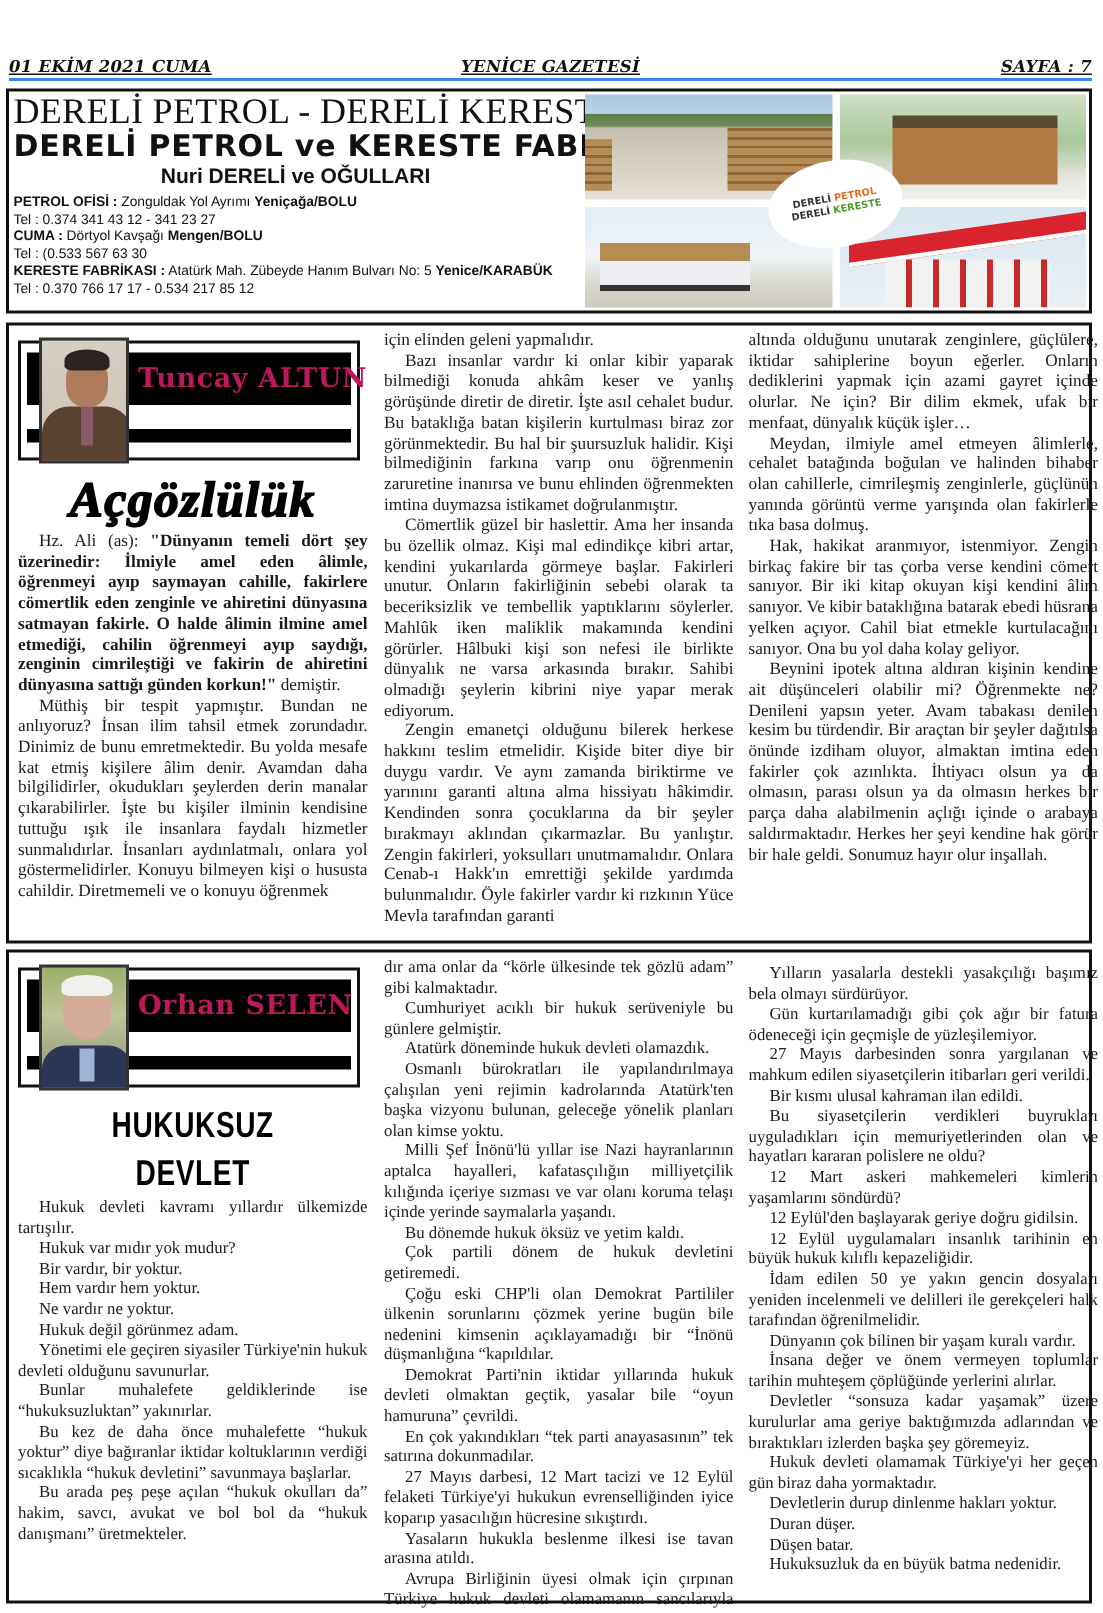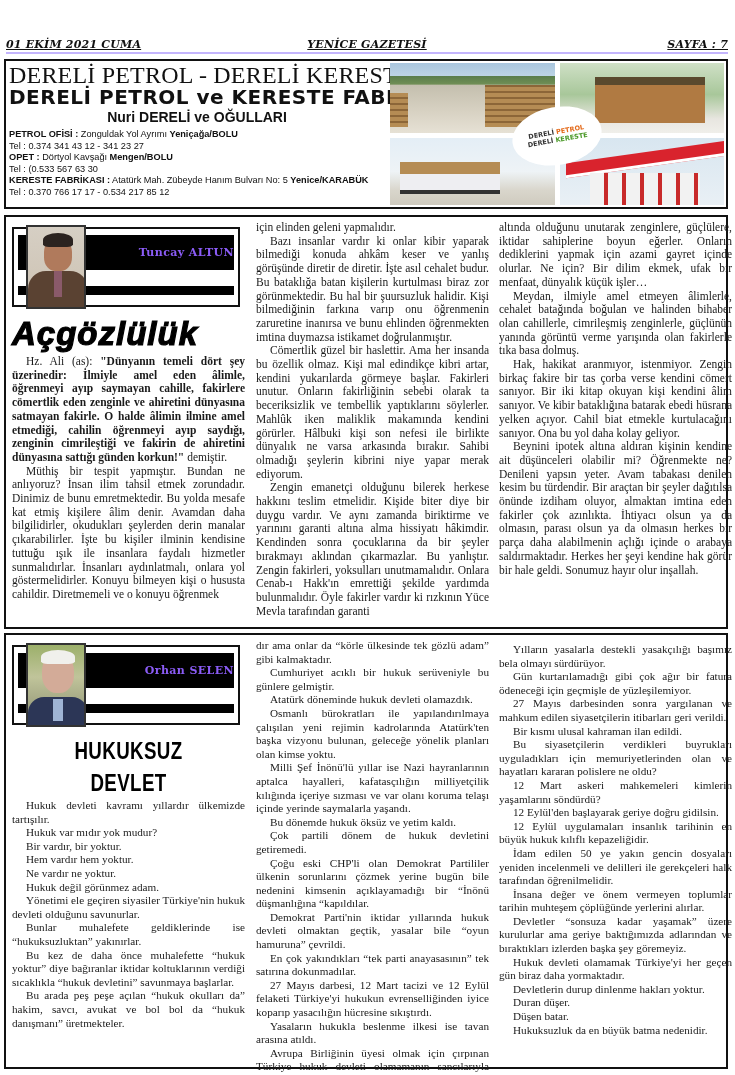--- a/index.html
+++ b/index.html
@@ -1,19 +1,19 @@
 <!DOCTYPE html>
 <html><head>
 <meta charset="utf-8">
 <style>
   * { box-sizing: border-box; margin: 0; padding: 0; }
   html, body { width: 735px; height: 1075px; background: #fff; overflow: hidden; }
   body { font-family: "DejaVu Serif", serif; color: #1a1a1a; position: relative; }
 
-  .masthead { position: absolute; left: 6px; top: 38px; width: 722px; height: 16px; border-bottom: 2px solid #c4b5fd; }
+  .masthead { position: absolute; left: 6px; top: 38px; width: 722px; height: 16px; border-bottom: 2px solid #3b82f6; }
   .masthead span { position: absolute; top: 0; font-family: "DejaVu Serif", serif; font-weight: bold; font-style: italic; font-size: 11px; text-decoration: underline; color: #111; letter-spacing: 0.2px; }
   .mh-date { left: 0; }
   .mh-paper { left: 50%; transform: translateX(-50%); }
   .mh-page { right: 0; }
 
   .ad { position: absolute; left: 4px; top: 59px; width: 724px; height: 150px; border: 2px solid #111; background: #fff; }
   .ad-text { position: absolute; left: 0; top: 0; width: 382px; height: 146px; padding: 2px 3px; }
   .ad-title { font-family: "Liberation Serif", serif; font-size: 24px; line-height: 25px; text-align: center; color: #111; white-space: nowrap; letter-spacing: 0.2px; }
   .ad-sub { font-family: "DejaVu Sans", sans-serif; font-weight: bold; font-size: 20px; line-height: 19px; text-align: center; color: #111; white-space: nowrap; letter-spacing: 0.5px; }
   .ad-owner { font-family: "Liberation Sans", sans-serif; font-weight: bold; font-size: 14px; line-height: 20px; text-align: center; color: #111; margin-bottom: 2px; }
@@ -52,23 +52,23 @@
   .photo-tuncay { background: linear-gradient(180deg, #d6cfc4 0%, #cdc2b2 100%); }
   .photo-tuncay .head { position: absolute; left: 16px; top: 10px; width: 28px; height: 34px; border-radius: 45% 45% 40% 40%; background: #b07a5c; }
   .photo-tuncay .hair { position: absolute; left: 15px; top: 6px; width: 30px; height: 14px; border-radius: 50% 50% 20% 20%; background: #2b2320; }
   .photo-tuncay .body { position: absolute; left: 0; top: 44px; width: 60px; height: 44px; background: #5a4232; border-radius: 18px 18px 0 0; }
   .photo-tuncay .tie { position: absolute; left: 26px; top: 44px; width: 8px; height: 26px; background: #8a5a6a; }
   .photo-orhan { background: linear-gradient(180deg, #9cb06a 0%, #c0c49a 40%, #8a8d70 100%); }
   .photo-orhan .head { position: absolute; left: 14px; top: 8px; width: 32px; height: 40px; border-radius: 45%; background: #d3ab98; }
   .photo-orhan .hair { position: absolute; left: 13px; top: 5px; width: 34px; height: 14px; border-radius: 50% 50% 20% 20%; background: #f0f0ec; }
   .photo-orhan .body { position: absolute; left: 0; top: 52px; width: 60px; height: 36px; background: #2c3656; border-radius: 16px 16px 0 0; }
   .photo-orhan .tie { position: absolute; left: 25px; top: 54px; width: 10px; height: 22px; background: #9fb4d4; }
-  .author-name { position: absolute; left: 78px; top: 8px; width: 142px; height: 31px; color: #8b5cf6; font-family: "DejaVu Serif", serif; font-weight: bold; font-size: 11px; line-height: 31px; text-align: right; white-space: nowrap; letter-spacing: 0.4px; }
-
-  .headline-tuncay { font-family: Liberation Sans, sans-serif; font-weight: bold; font-style: italic; font-size: 33px; line-height: 42px; margin-top: 6px; color: #000; letter-spacing: 1px; -webkit-text-stroke: 1.2px #000; }
+  .author-name { position: absolute; left: 78px; top: 8px; width: 142px; height: 31px; color: #be185d; font-family: "DejaVu Serif", serif; font-weight: bold; font-size: 18px; line-height: 31px; text-align: right; white-space: nowrap; letter-spacing: 0.4px; }
+
+  .headline-tuncay { font-family: Liberation Serif, serif; font-weight: bold; font-style: italic; font-size: 33px; line-height: 42px; margin-top: 6px; text-align: center; color: #000; letter-spacing: 1px; -webkit-text-stroke: 1.2px #000; }
   .headline-orhan { font-family: "Liberation Sans", sans-serif; font-weight: bold; font-size: 24px; line-height: 32px; margin-top: 10px; text-align: center; color: #000; transform: scaleX(0.78); transform-origin: center; letter-spacing: 0.5px; }
 
   .body-text { font-family: "Liberation Serif", serif; font-size: 11.5px; line-height: 13.7px; text-align: justify; color: #1a1a1a; hyphens: manual; }
   .body-text p { text-indent: 14px; }
   .body-text p.noindent { text-indent: 0; }
   .body-text .lead b { font-weight: bold; }
   .sec2 .body-text { font-size: 11.2px; line-height: 13.6px; }
 </style>
 </head>
 <body>
@@ -80,21 +80,21 @@
 </div>
 
 <div class="ad">
   <div class="ad-text">
     <div class="ad-title">DERELİ PETROL - DERELİ KERESTE</div>
     <div class="ad-sub">DERELİ PETROL ve KERESTE FABRİKASI</div>
     <div class="ad-owner">Nuri DERELİ ve OĞULLARI</div>
     <div id="ad-lines">
         <div class="ad-line"><b>PETROL OFİSİ :</b> Zonguldak Yol Ayrımı <b>Yeniçağa/BOLU</b></div>
         <div class="ad-line">Tel : 0.374 341 43 12 - 341 23 27</div>
-        <div class="ad-line"><b>OPET :</b> Dörtyol Kavşağı <b>Mengen/BOLU</b></div>
+        <div class="ad-line"><b>CUMA :</b> Dörtyol Kavşağı <b>Mengen/BOLU</b></div>
         <div class="ad-line">Tel : (0.533 567 63 30</div>
         <div class="ad-line"><b>KERESTE FABRİKASI :</b> Atatürk Mah. Zübeyde Hanım Bulvarı No: 5 <b>Yenice/KARABÜK</b></div>
         <div class="ad-line">Tel : 0.370 766 17 17 - 0.534 217 85 12</div>
       </div>
   </div>
   <div class="ad-photos">
     <div class="photo p1"></div>
     <div class="photo p2"></div>
     <div class="photo p3"></div>
     <div class="photo p4"></div>
@@ -201,20 +201,21 @@
       <div>
           <p>Yılların yasalarla destekli yasakçılığı başımız bela olmayı sürdürüyor.</p>
           <p>Gün kurtarılamadığı gibi çok ağır bir fatura ödeneceği için geçmişle de yüzleşilemiyor.</p>
           <p>27 Mayıs darbesinden sonra yargılanan ve mahkum edilen siyasetçilerin itibarları geri verildi.</p>
           <p>Bir kısmı ulusal kahraman ilan edildi.</p>
           <p>Bu siyasetçilerin verdikleri buyrukları uyguladıkları için memuriyetlerinden olan ve hayatları kararan polislere ne oldu?</p>
           <p>12 Mart askeri mahkemeleri kimlerin yaşamlarını söndürdü?</p>
           <p>12 Eylül'den başlayarak geriye doğru gidilsin.</p>
           <p>12 Eylül uygulamaları insanlık tarihinin en büyük hukuk kılıflı kepazeliğidir.</p>
           <p>İdam edilen 50 ye yakın gencin dosyaları yeniden incelenmeli ve delilleri ile gerekçeleri halk tarafından öğrenilmelidir.</p>
+          <p>Dünyanın çok bilinen bir yaşam kuralı vardır.</p>
           <p>İnsana değer ve önem vermeyen toplumlar tarihin muhteşem çöplüğünde yerlerini alırlar.</p>
           <p>Devletler “sonsuza kadar yaşamak” üzere kurulurlar ama geriye baktığımızda adlarından ve bıraktıkları izlerden başka şey göremeyiz.</p>
           <p>Hukuk devleti olamamak Türkiye'yi her geçen gün biraz daha yormaktadır.</p>
           <p>Devletlerin durup dinlenme hakları yoktur.</p>
           <p>Duran düşer.</p>
           <p>Düşen batar.</p>
           <p>Hukuksuzluk da en büyük batma nedenidir.</p>
         </div>
     </div>
   </div>

